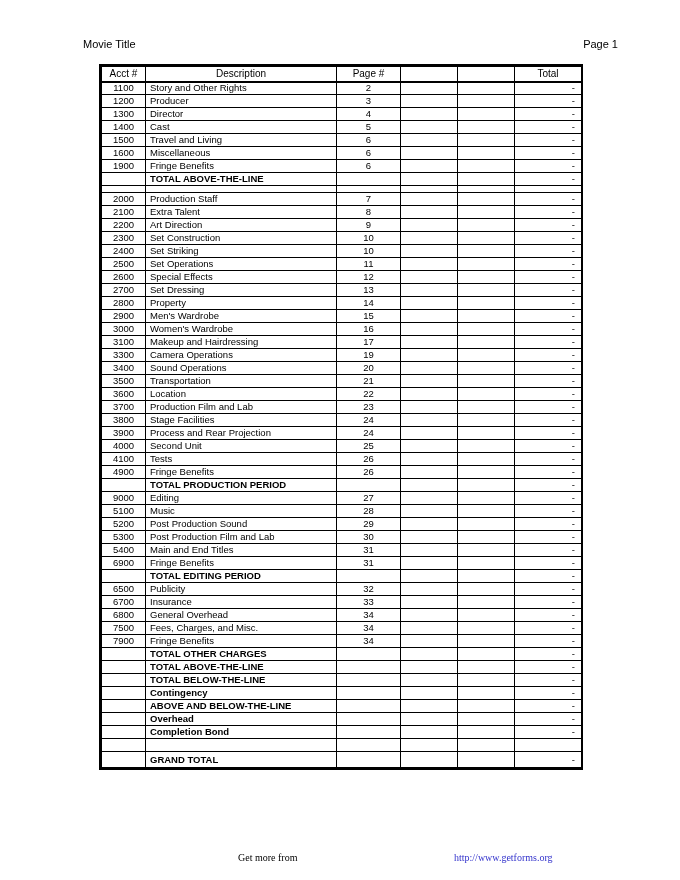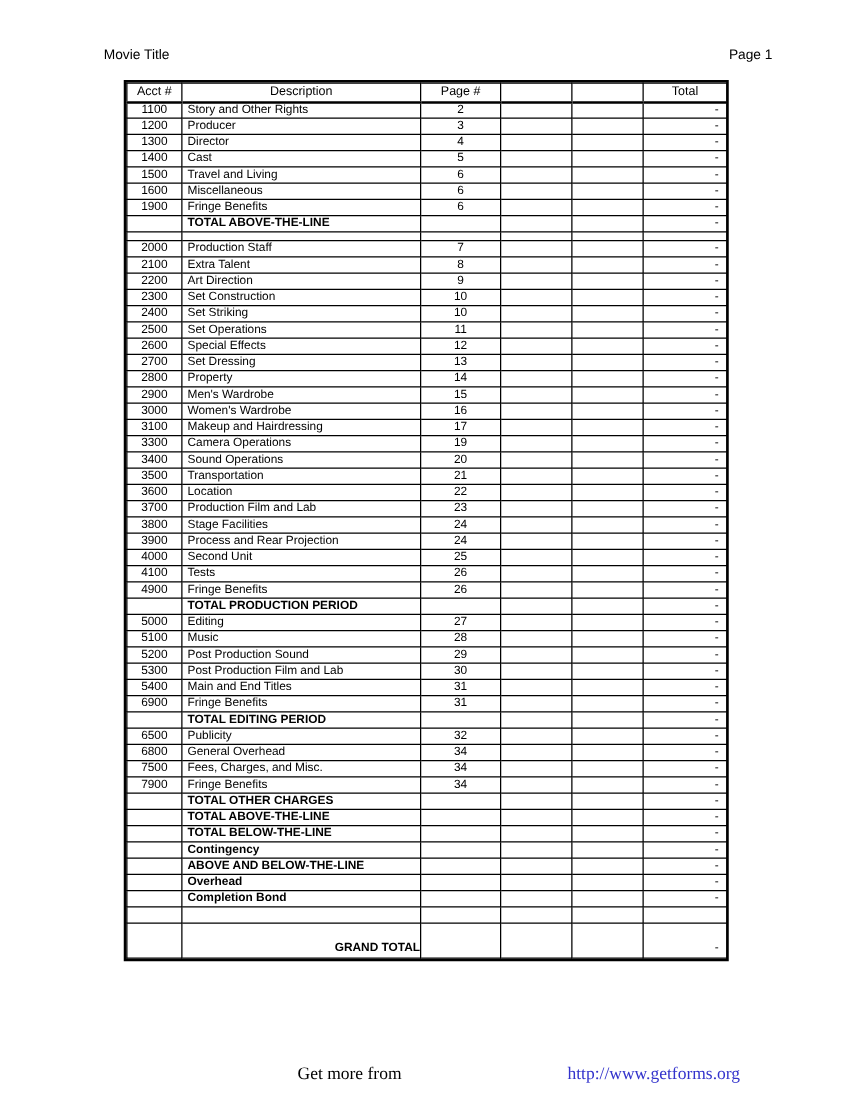--- a/index.html
+++ b/index.html
@@ -78,33 +78,33 @@
   
   .cell-acct  { text-align: center; }
   .cell-desc  { text-align: left; padding-left: 4px !important; }
   .cell-page  { text-align: center; }
   .cell-total { text-align: right; padding-right: 6px !important; }
   .cell-blank { }
 
   tr.total-row .cell-desc { font-weight: bold; }
   tr.spacer-row td { height: 7px; }
   tr.gap-row td { height: 13px; }
-  tr.grand-row td { height: 28px; text-align: right; }
+  tr.grand-row td { height: 16px; }
   tr.grand-row .cell-desc,
   tr.grand-row .cell-total { vertical-align: bottom; padding-bottom: 2px !important; }
 
   
   .page-footer {
     position: absolute;
     bottom: 12px;
     left: 0;
     width: 680px;
     height: 16px;
     font-family: "Liberation Serif", serif;
-    font-size: 14px;
+    font-size: 10px;
   }
   .footer-label {
     position: absolute;
     left: 238px;
     top: 0;
     white-space: nowrap;
   }
   .footer-link {
     position: absolute;
     left: 422px;
@@ -393,21 +393,21 @@
         </tr>
         <tr class="total-row">
           <td class="cell-acct"></td>
           <td class="cell-desc">TOTAL PRODUCTION PERIOD</td>
           <td class="cell-page"></td>
           <td class="cell-blank"></td>
           <td class="cell-blank"></td>
           <td class="cell-total">-</td>
         </tr>
         <tr class="item-row">
-          <td class="cell-acct">5000</td>
+          <td class="cell-acct">9000</td>
           <td class="cell-desc">Editing</td>
           <td class="cell-page">27</td>
           <td class="cell-blank"></td>
           <td class="cell-blank"></td>
           <td class="cell-total">-</td>
         </tr>
         <tr class="item-row">
           <td class="cell-acct">5100</td>
           <td class="cell-desc">Music</td>
           <td class="cell-page">28</td>
@@ -452,20 +452,28 @@
           <td class="cell-desc">TOTAL EDITING PERIOD</td>
           <td class="cell-page"></td>
           <td class="cell-blank"></td>
           <td class="cell-blank"></td>
           <td class="cell-total">-</td>
         </tr>
         <tr class="item-row">
           <td class="cell-acct">6500</td>
           <td class="cell-desc">Publicity</td>
           <td class="cell-page">32</td>
+          <td class="cell-blank"></td>
+          <td class="cell-blank"></td>
+          <td class="cell-total">-</td>
+        </tr>
+        <tr class="item-row">
+          <td class="cell-acct">6700</td>
+          <td class="cell-desc">Insurance</td>
+          <td class="cell-page">33</td>
           <td class="cell-blank"></td>
           <td class="cell-blank"></td>
           <td class="cell-total">-</td>
         </tr>
         <tr class="item-row">
           <td class="cell-acct">6800</td>
           <td class="cell-desc">General Overhead</td>
           <td class="cell-page">34</td>
           <td class="cell-blank"></td>
           <td class="cell-blank"></td>

